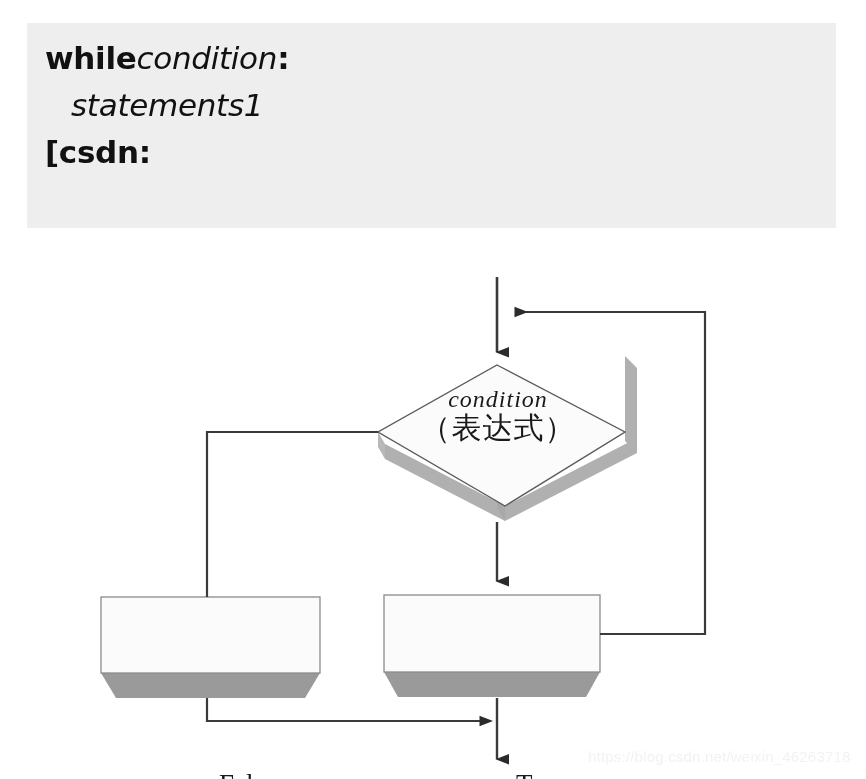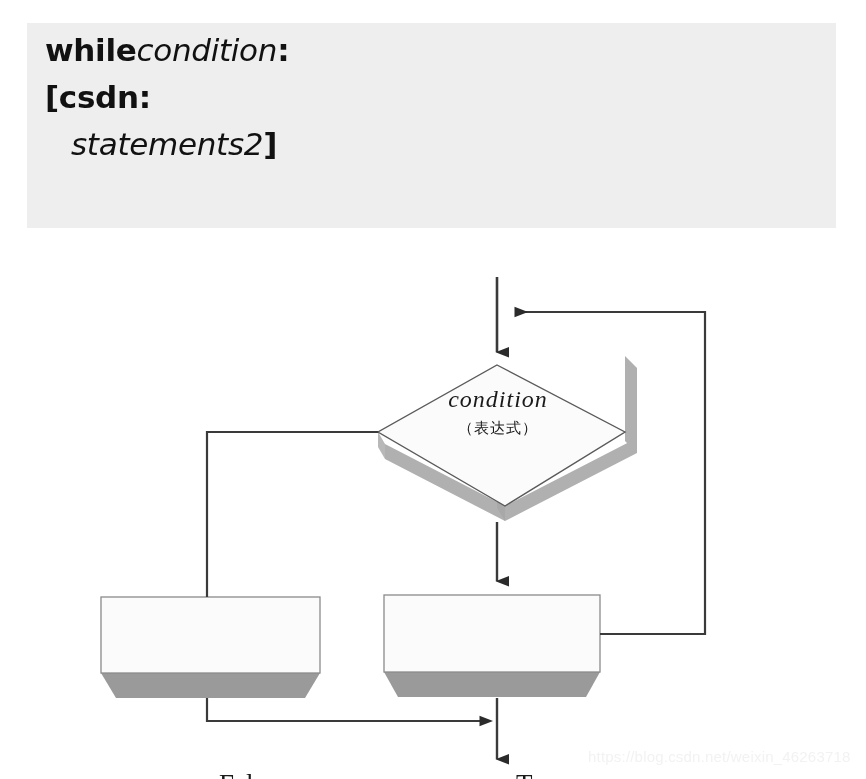--- a/index.html
+++ b/index.html
@@ -17,21 +17,21 @@
 
   
   #syntax-block {
     position: absolute;
     left: 27px;
     top: 23px;
     width: 809px;
     height: 205px;
     background: #eeeeee;
     box-sizing: border-box;
-    padding: 4px 0 0 18px;
+    padding: 12px 0 0 18px;
   }
   .code-line {
     font-family: "DejaVu Sans", sans-serif;
     font-size: 31px;
     line-height: 47px;
     color: #111111;
     white-space: pre;
     letter-spacing: -0.3px;
   }
   .kw {
@@ -78,21 +78,21 @@
   #diamond-label .cond-en {
     font-family: "Liberation Serif", serif;
     font-style: italic;
     font-size: 24px;
     color: #1a1a1a;
     letter-spacing: 1px;
     line-height: 27px;
   }
   #diamond-label .cond-cn {
     font-family: "DejaVu Sans", sans-serif;
-    font-size: 15px;
+    font-size: 30px;
     color: #1a1a1a;
     line-height: 30px;
     letter-spacing: 1px;
   }
 
   
   .edge-label {
     position: absolute;
     font-family: "Liberation Serif", serif;
     font-size: 27px;
@@ -111,22 +111,22 @@
     color: #f2f2f2;
     letter-spacing: 0.2px;
     white-space: nowrap;
   }
 </style>
 </head>
 <body>
 
 <div id="syntax-block">
   <div class="code-line"><span class="kw">while</span><span class="it">condition</span><span class="plain">:</span></div>
+  <div class="code-line"><span class="indent"></span><span class="it">statements1</span></div>
   <div class="code-line"><span class="kw">[csdn:</span></div>
-  <div class="code-line"><span class="indent"></span><span class="it">statements2</span><span class="plain">]</span></div>
 </div>
 
 <div id="flowchart">
 
   <svg id="flow-svg" viewBox="0 0 866 539">
     <defs>
       <marker id="arrow-down" markerWidth="12" markerHeight="14" refX="5.5" refY="12" orient="auto" markerUnits="userSpaceOnUse">
         <path d="M0.5,0 L11,0 L5.75,13.5 Z" fill="#2b2b2b"></path>
       </marker>
       <marker id="arrow-left" markerWidth="14" markerHeight="12" refX="13" refY="5.75" orient="auto" markerUnits="userSpaceOnUse">

